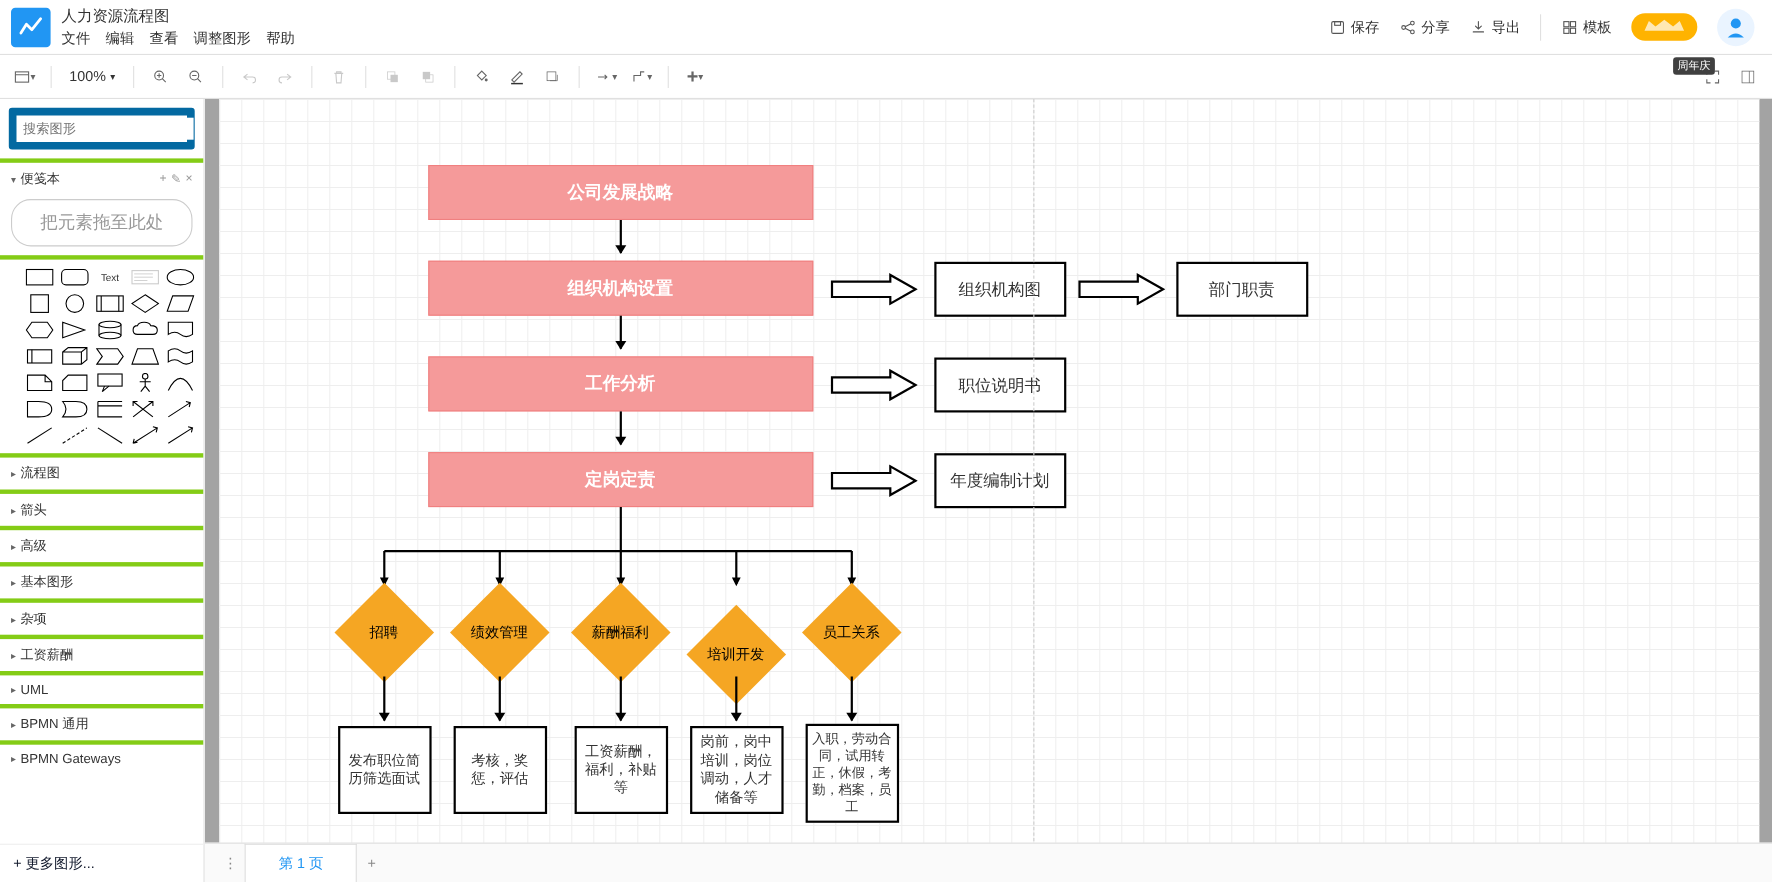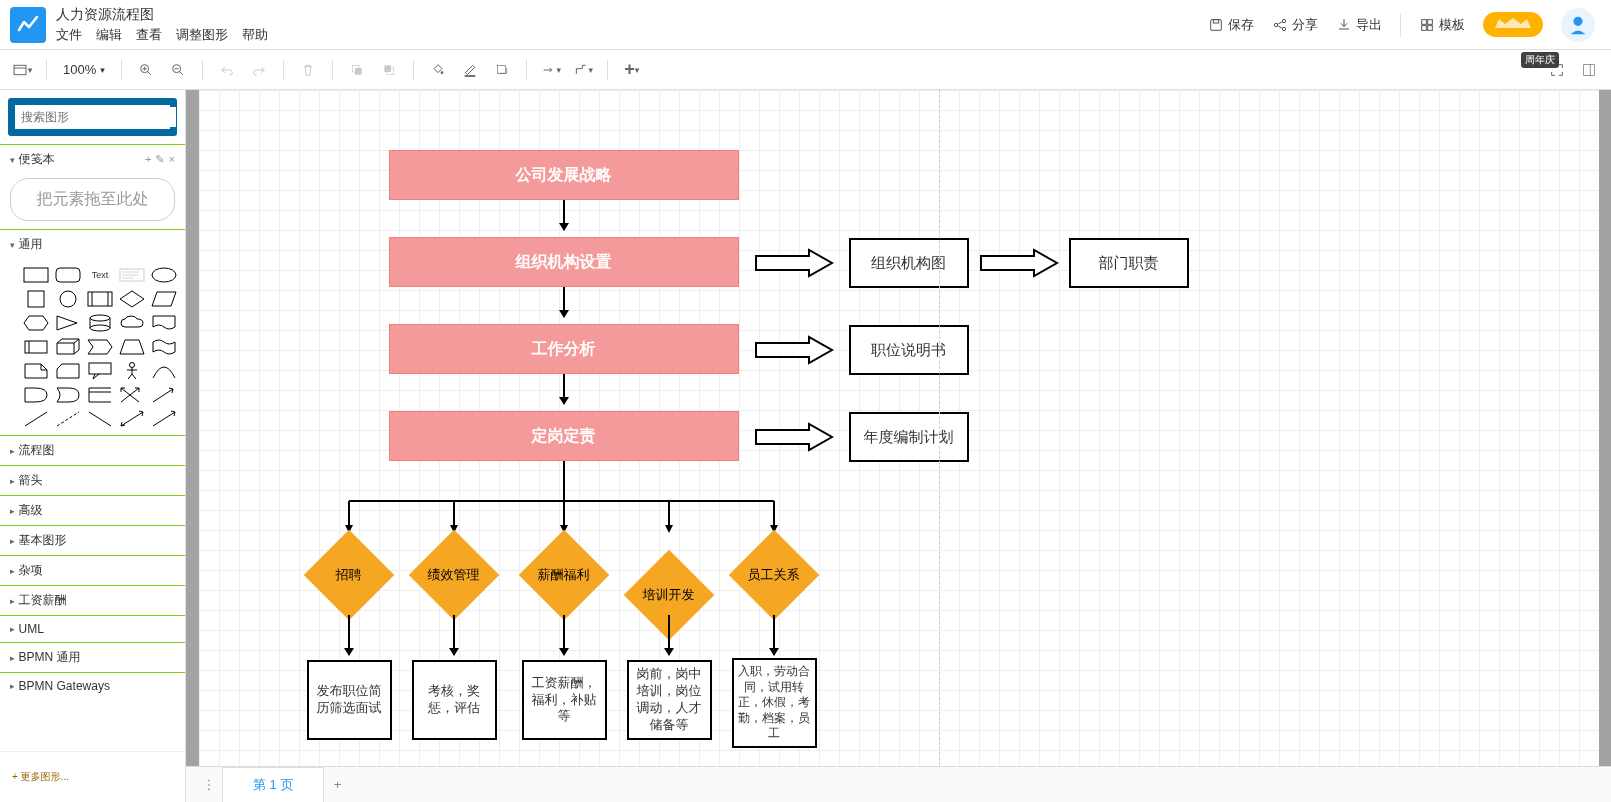--- a/index.html
+++ b/index.html
@@ -33,30 +33,30 @@
 
 
 .body { display: flex; height: calc(100vh - 90px); }
 
 
 .sidebar { width: 186px; border-right: 1px solid #e0e0e0; overflow-y: auto; background: #fff; display: flex; flex-direction: column; }
 .search-wrap { padding: 8px; }
 .search { display: flex; align-items: center; border: 7px solid #0369a1; border-radius: 3px; padding: 2px 6px; }
 .search input { border: none; outline: none; flex: 1; font-size: 12px; padding: 3px 0; }
 .search svg { width: 14px; height: 14px; color: #999; }
-.cat { border-top: 1px solid #84cc16; }
+.cat { border-top: 4px solid #84cc16; }
 .cat-head { display: flex; align-items: center; padding: 6px 10px; font-size: 12px; cursor: pointer; }
 .cat-head::before { content: "▸"; font-size: 9px; margin-right: 4px; color: #666; }
 .cat-head.open::before { content: "▾"; }
 .cat-actions { margin-left: auto; display: flex; gap: 4px; color: #999; font-size: 11px; }
 .shape-grid { display: grid; grid-template-columns: repeat(5, 1fr); gap: 4px; padding: 6px 22px; }
 .shp { width: 28px; height: 20px; display: flex; align-items: center; justify-content: center; cursor: move; }
 .shp svg { width: 26px; height: 18px; }
 .dropzone { margin: 4px 10px 8px; border: 1px solid #ccc; border-radius: 18px; text-align: center; padding: 10px 0; color: #999; font-size: 16px; }
-.more-shapes { margin-top: auto; padding: 18px 12px; color: #a16207; font-size: 10px; cursor: pointer; border-top: 1px solid #eee; }
+.more-shapes { margin-top: auto; padding: 8px 12px; color: #0f172a; font-size: 13px; cursor: pointer; border-top: 1px solid #eee; }
 
 
 .canvas-wrap { flex: 1; background: #a3a3a3; position: relative; overflow: auto; }
 .canvas { position: relative; width: 1400px; height: 730px; background: #fff; margin: 0 auto;
   background-image: linear-gradient(#eee 1px, transparent 1px), linear-gradient(90deg, #eee 1px, transparent 1px);
   background-size: 20px 20px; }
 .canvas::after { content: ""; position: absolute; left: 740px; top: 0; bottom: 0; border-left: 1px dashed #ccc; }
 
 .node-pink { position: absolute; background: #f59a9a; color: #fff; font-weight: 600; font-size: 16px; display: flex; align-items: center; justify-content: center; border: 1px solid #f08080; }
 .node-white { position: absolute; background: #fff; border: 2px solid #000; font-size: 15px; display: flex; align-items: center; justify-content: center; }
@@ -266,23 +266,20 @@
         <span>便笺本</span>
         <span class="cat-actions">
             <span>+</span>
             <span>✎</span>
             <span>×</span>
           </span>
       </div>
       <div class="dropzone">把元素拖至此处</div>
     </div>
     <div class="cat">
-      <div class="cat-head open">
-          <span>通用</span>
-        </div>
       <div class="shape-grid">
         <div class="shp">
             <svg>
               <rect x="1" y="2" width="24" height="14" stroke="#000" fill="none"></rect>
             </svg>
           </div>
         <div class="shp">
             <svg>
               <rect x="1" y="2" width="24" height="14" rx="4" stroke="#000" fill="none"></rect>
             </svg>

